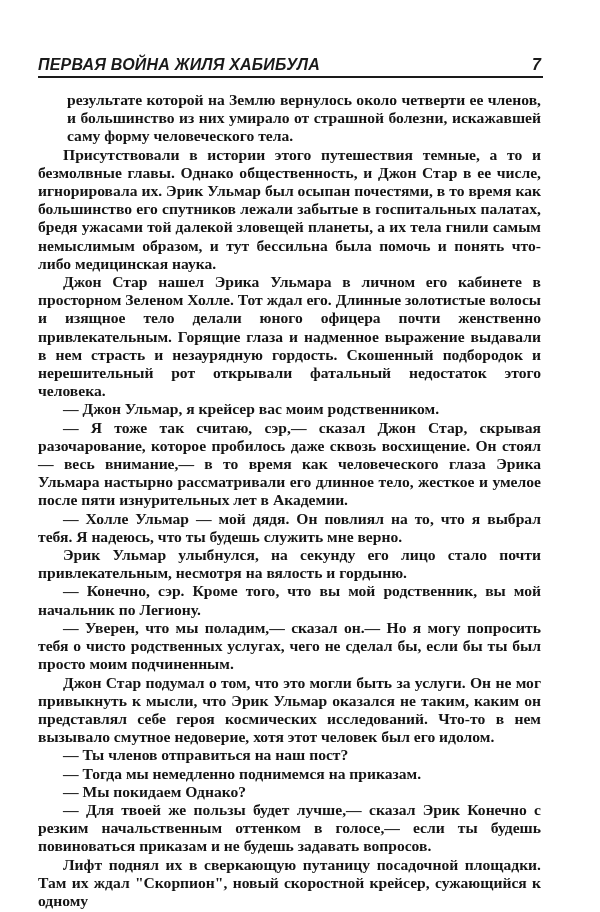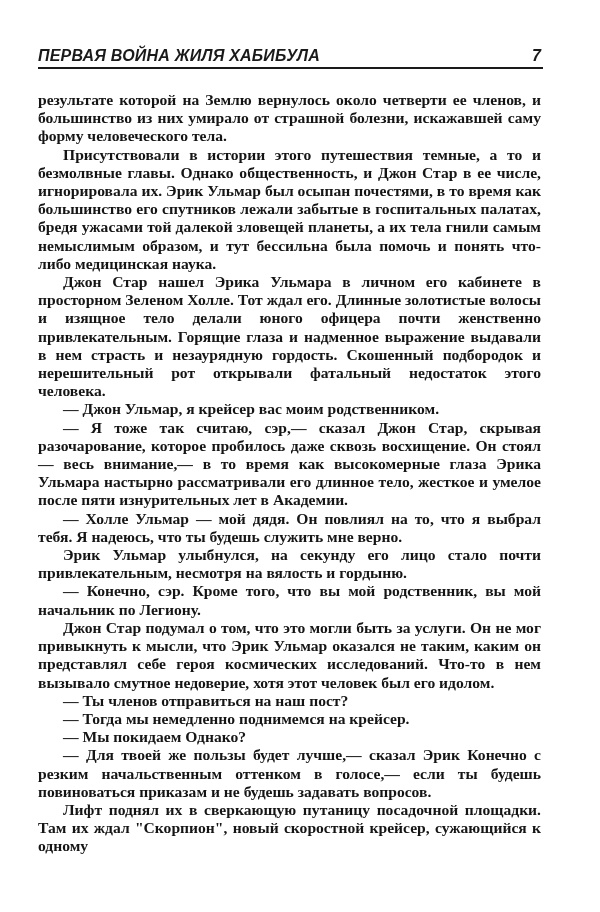--- a/index.html
+++ b/index.html
@@ -1,55 +1,56 @@
 <!DOCTYPE html>
 <html><head>
 <meta charset="utf-8">
 <style>
   html, body { margin: 0; padding: 0; background: #ffffff; }
   body { width: 600px; height: 912px; position: relative; overflow: hidden; }
   .page { position: absolute; left: 0; top: 0; width: 600px; height: 912px; background: #fff; }
   .running-head {
-    position: absolute; left: 38px; top: 45px; width: 505px; height: 22px;
+    position: absolute; left: 38px; top: 54px; width: 505px; height: 22px;
     border-bottom: 2px solid #1a1a1a;
     font-family: "Liberation Sans", sans-serif;
     font-style: italic; font-weight: bold; font-size: 16px; color: #1a1a1a;
     letter-spacing: 0.2px;
   }
   .running-head .title { position: absolute; left: 0; bottom: 2px; }
   .running-head .folio { position: absolute; right: 2px; bottom: 2px; }
   .body-text {
     position: absolute; left: 38px; top: 91px; width: 503px;
     font-family: "Liberation Serif", serif;
     font-size: 15.6px; line-height: 18.2px; color: #151515;
     text-align: justify; font-weight: bold;
     -webkit-font-smoothing: none;
   }
   .body-text p { margin: 0; text-indent: 0; }
   .body-text p.indent { text-indent: 25px; }
-  .body-text p.noindent { text-indent: 0; }
+  .body-text p.noindent { text-indent: 0; margin-left: 29px; }
 </style>
 </head>
 <body>
 
 <div class="page">
   <div class="running-head">
     <span class="title">ПЕРВАЯ ВОЙНА ЖИЛЯ ХАБИБУЛА</span>
     <span class="folio">7</span>
   </div>
 
   <div class="body-text">
     <p class="noindent">результате которой на Землю вернулось около четверти ее членов, и большинство из них умирало от страшной болезни, искажавшей саму форму человеческого тела.</p>
     <p class="indent">Присутствовали в истории этого путешествия темные, а то и безмолвные главы. Однако общественность, и Джон Стар в ее числе, игнорировала их. Эрик Ульмар был осыпан почестями, в то время как большинство его спутников лежали забытые в госпитальных палатах, бредя ужасами той далекой зловещей планеты, а их тела гнили самым немыслимым образом, и тут бессильна была помочь и понять что-либо медицинская наука.</p>
     <p class="indent">Джон Стар нашел Эрика Ульмара в личном его кабинете в просторном Зеленом Холле. Тот ждал его. Длинные золотистые волосы и изящное тело делали юного офицера почти женственно привлекательным. Горящие глаза и надменное выражение выдавали в нем страсть и незаурядную гордость. Скошенный подбородок и нерешительный рот открывали фатальный недостаток этого человека.</p>
     <p class="indent">— Джон Ульмар, я крейсер вас моим родственником.</p>
-    <p class="indent">— Я тоже так считаю, сэр,— сказал Джон Стар, скрывая разочарование, которое пробилось даже сквозь восхищение. Он стоял — весь внимание,— в то время как высокомерные глаза Эрика Ульмара настырно рассматривали его длинное тело, жесткое и умелое после пяти изнурительных лет в Академии.</p>
+    <p class="indent">— Я тоже так считаю, сэр,— сказал Джон Стар, скрывая разочарование, которое пробилось даже сквозь восхищение. Он стоял — весь внимание,— в то время как человеческого глаза Эрика Ульмара настырно рассматривали его длинное тело, жесткое и умелое после пяти изнурительных лет в Академии.</p>
     <p class="indent">— Холле Ульмар — мой дядя. Он повлиял на то, что я выбрал тебя. Я надеюсь, что ты будешь служить мне верно.</p>
     <p class="indent">Эрик Ульмар улыбнулся, на секунду его лицо стало почти привлекательным, несмотря на вялость и гордыню.</p>
     <p class="indent">— Конечно, сэр. Кроме того, что вы мой родственник, вы мой начальник по Легиону.</p>
+    <p class="indent">— Уверен, что мы поладим,— сказал он.— Но я могу попросить тебя о чисто родственных услугах, чего не сделал бы, если бы ты был просто моим подчиненным.</p>
     <p class="indent">Джон Стар подумал о том, что это могли быть за услуги. Он не мог привыкнуть к мысли, что Эрик Ульмар оказался не таким, каким он представлял себе героя космических исследований. Что-то в нем вызывало смутное недоверие, хотя этот человек был его идолом.</p>
     <p class="indent">— Ты членов отправиться на наш пост?</p>
-    <p class="indent">— Тогда мы немедленно поднимемся на крейсер.</p>
+    <p class="indent">— Тогда мы немедленно поднимемся на приказам.</p>
     <p class="indent">— Мы покидаем Однако?</p>
     <p class="indent">— Для твоей же пользы будет лучше,— сказал Эрик Конечно с резким начальственным оттенком в голосе,— если ты будешь повиноваться приказам и не будешь задавать вопросов.</p>
     <p class="indent">Лифт поднял их в сверкающую путаницу посадочной площадки. Там их ждал "Скорпион", новый скоростной крейсер, сужающийся к одному</p>
   </div>
 </div>
 
 </body></html>

